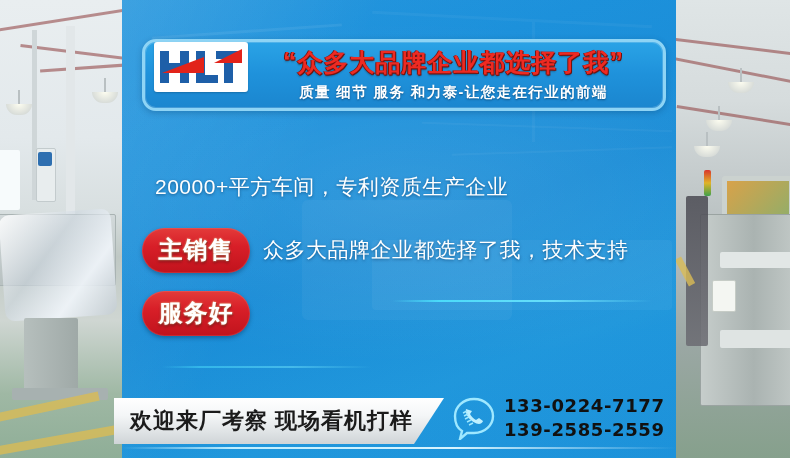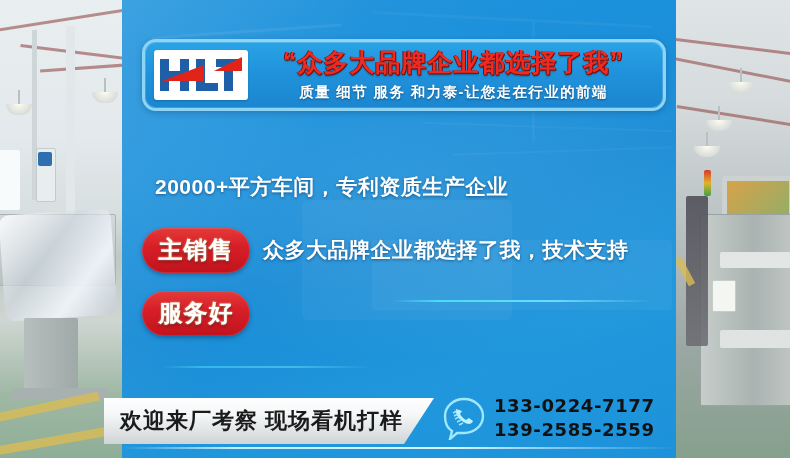--- a/index.html
+++ b/index.html
@@ -56,21 +56,21 @@
     opacity:.85;}
 
   
   .banner{
     position:absolute;left:142px;top:39px;width:524px;height:72px;
     border-radius:14px;
     background:linear-gradient(to bottom,#2aa3e6 0%,#1f92db 48%,#1b86cf 100%);
     border:3px solid #8ed4f5;
     box-shadow:0 0 0 1px rgba(255,255,255,.18) inset,0 2px 6px rgba(0,40,80,.25);
     box-sizing:border-box;
-    display:flex;align-items:center;
+    display:flex;
   }
   .logo-box{
     width:94px;height:50px;margin-left:9px;background:#fff;border-radius:3px;
     display:flex;align-items:center;justify-content:center;flex:0 0 auto;
     box-shadow:0 1px 2px rgba(0,0,0,.2);
   }
   .banner-text{flex:1;display:flex;flex-direction:column;justify-content:center;
                align-items:center;padding:0 8px 0 4px;}
   .headline{
     font-size:25px;font-weight:bold;color:#ee2a22;letter-spacing:1px;
@@ -91,27 +91,27 @@
     flex:0 0 auto;width:108px;height:45px;border-radius:23px;
     background:linear-gradient(to bottom,#e33b3a 0%,#d81f28 40%,#c1131d 100%);
     box-shadow:0 2px 4px rgba(0,30,60,.35),0 0 0 1px rgba(255,255,255,.10) inset;
     display:flex;align-items:center;justify-content:center;
   }
   .badge span{
     font-size:24px;font-weight:bold;color:#ffffff;letter-spacing:1px;
     text-shadow:0 0 2px #f6e6a8,1px 1px 0 #8c0d13,0 2px 3px rgba(0,0,0,.4);
   }
   .ftext{
-    margin-left:13px;font-size:21px;font-weight:bold;color:#ffffff;
+    margin-left:13px;font-size:21px;font-weight:normal;color:#ffffff;
     letter-spacing:.5px;white-space:nowrap;
     text-shadow:0 1px 3px rgba(0,40,80,.55);
   }
 
   
-  .botbar{position:absolute;left:104px;top:398px;width:554px;height:46px;padding-left:39px;}
+  .botbar{position:absolute;left:114px;top:398px;width:554px;height:46px;padding-left:39px;}
   .whiteband{
     position:absolute;left:0;top:0;height:46px;width:330px;
     background:linear-gradient(to bottom,#ffffff 0%,#f4f6f7 38%,#dfe3e5 74%,#cfd4d7 100%);
     -webkit-clip-path:polygon(0 0,330px 0,300px 46px,0 46px);
     clip-path:polygon(0 0,330px 0,300px 46px,0 46px);
     display:flex;align-items:center;
   }
   .whiteband span{
     margin-left:16px;font-size:22px;font-weight:bold;color:#1b1b1b;letter-spacing:1px;
     white-space:nowrap;

